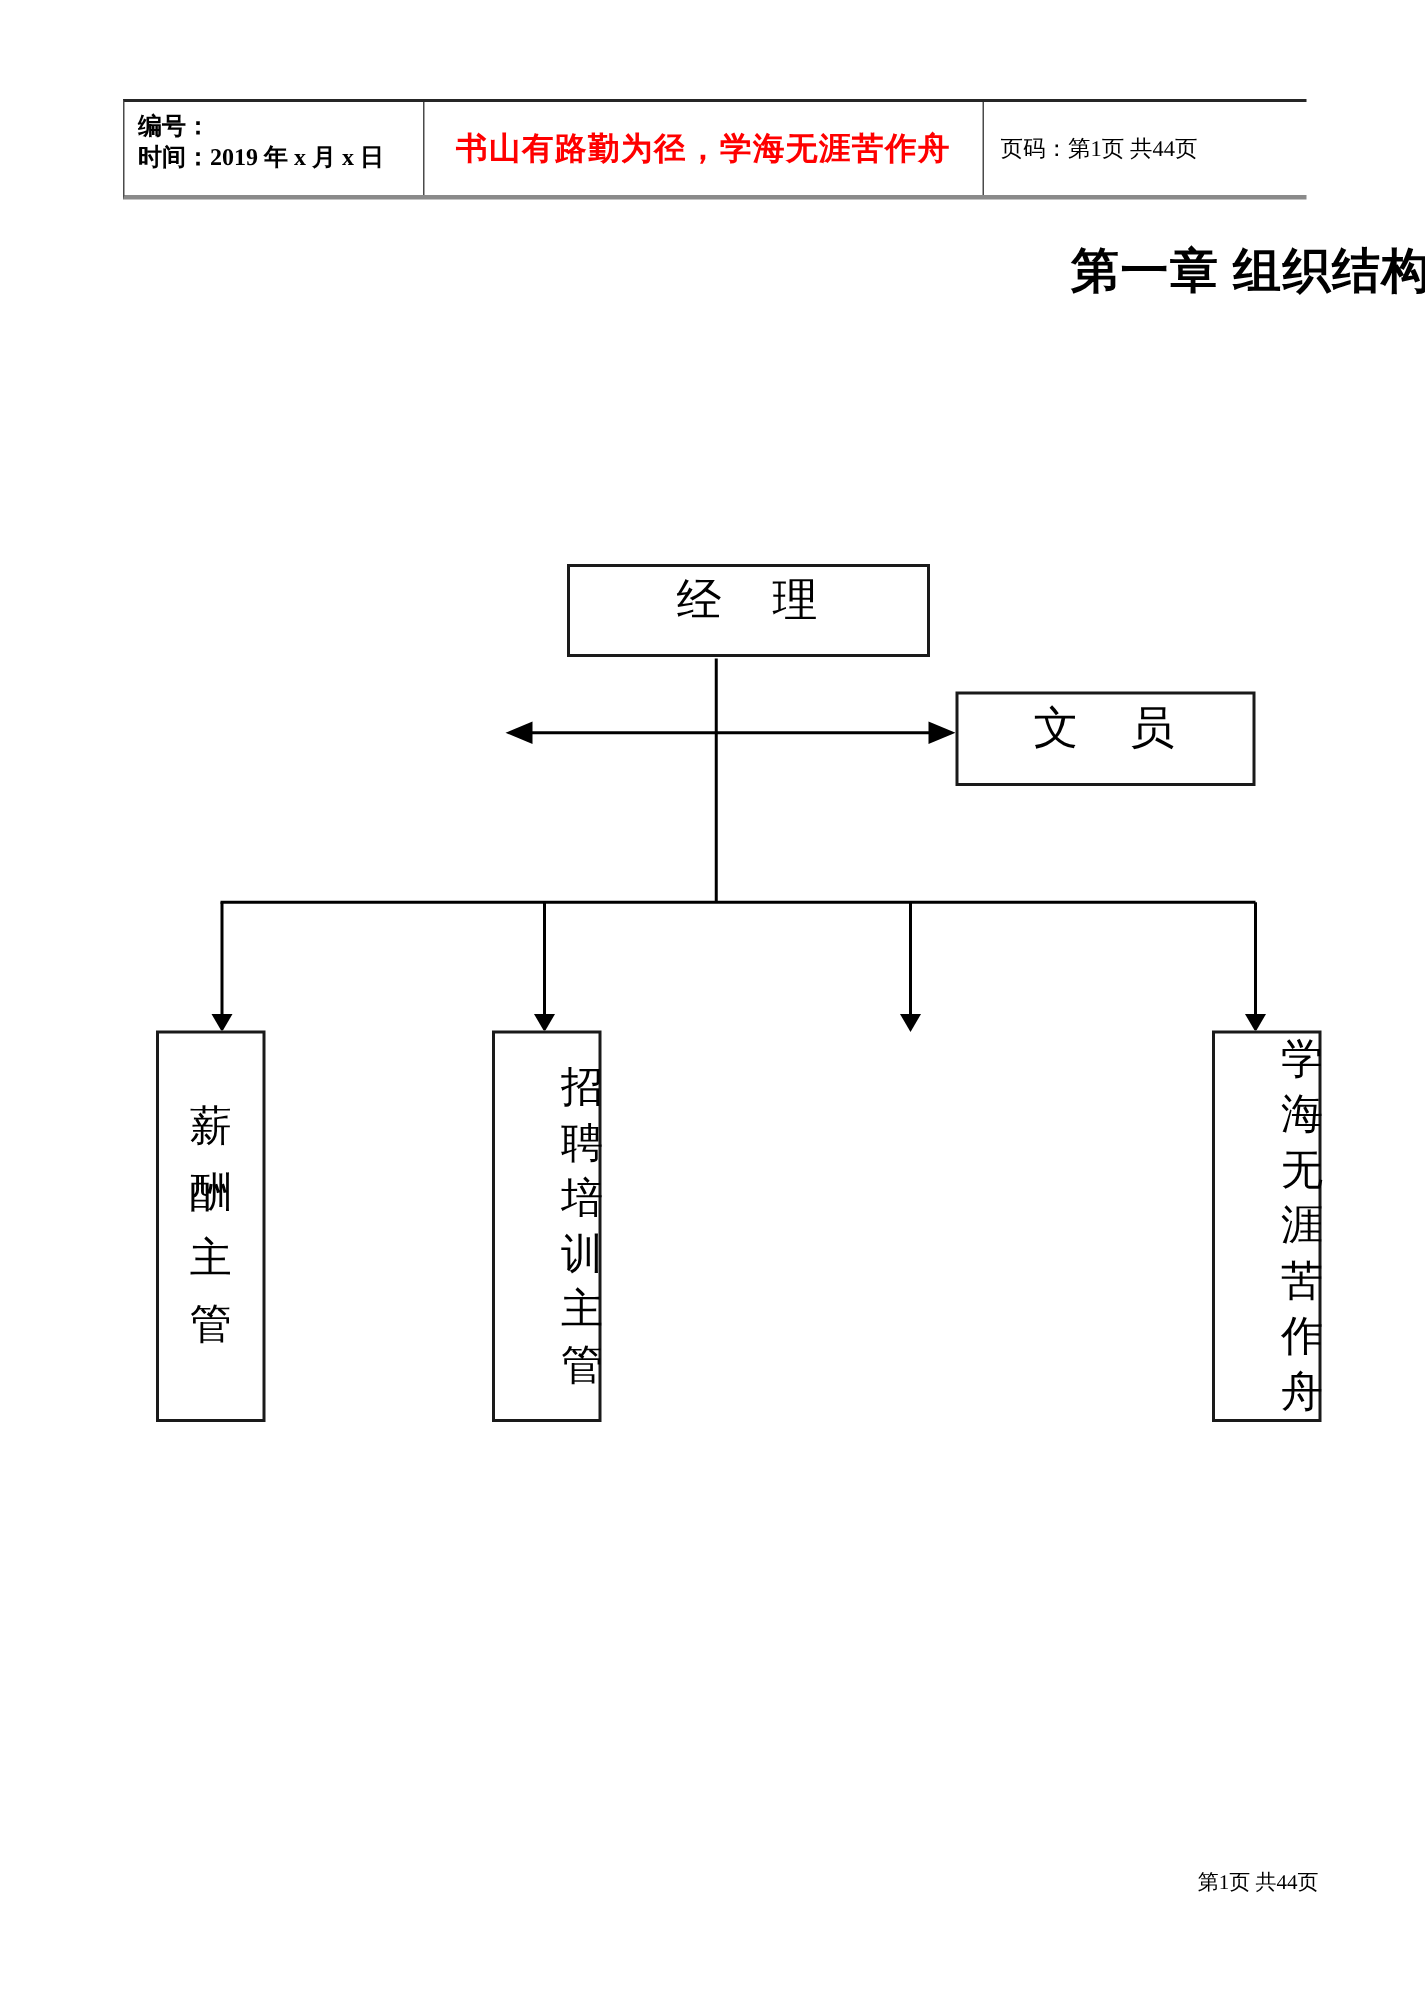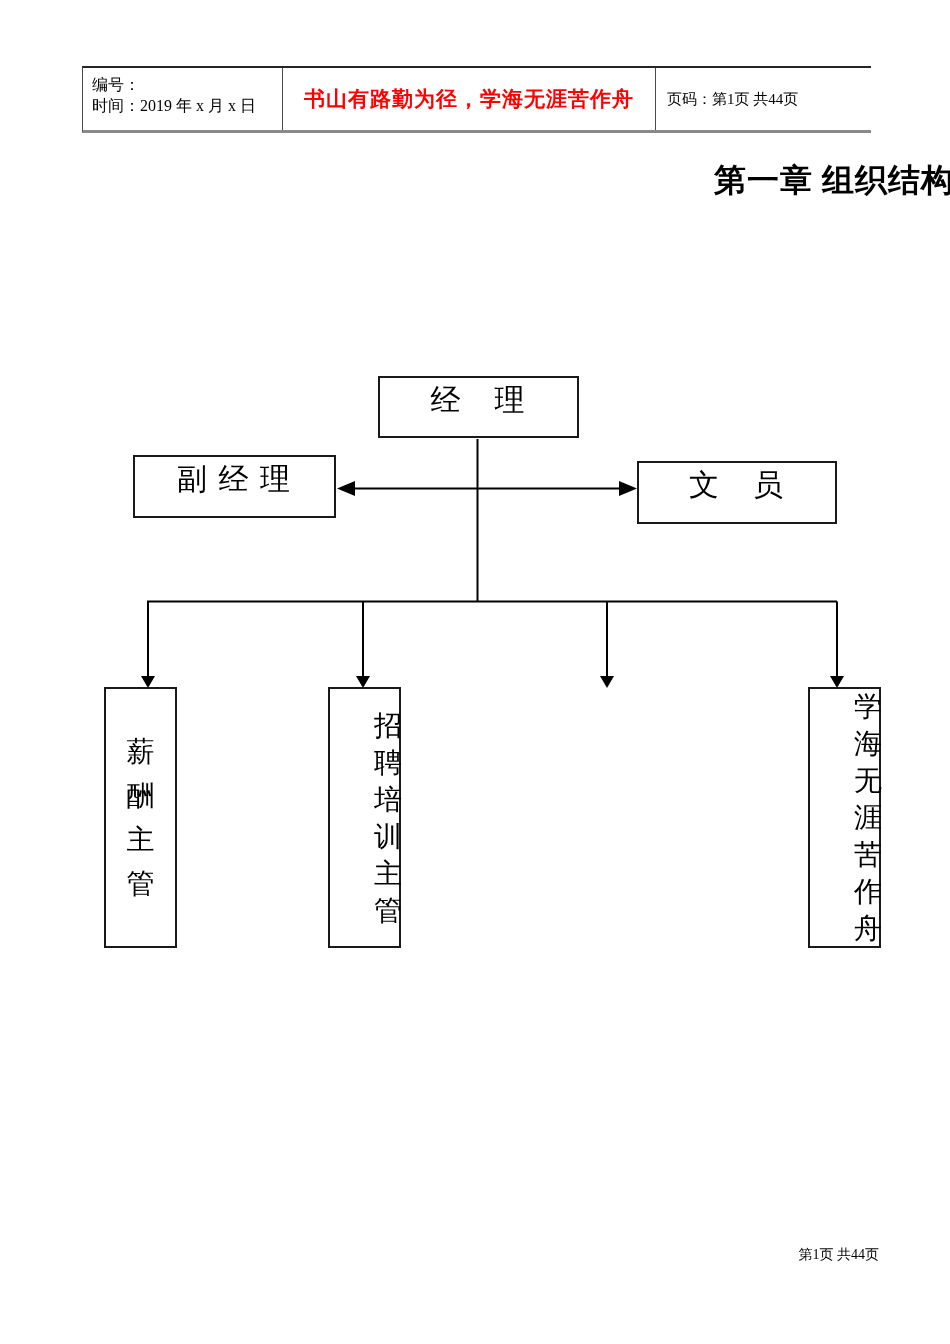--- a/index.html
+++ b/index.html
@@ -33,20 +33,21 @@
   .header-cell {
     height: 100%;
     box-sizing: border-box;
   }
   .cell-number-date {
     width: 200px;
     border-right: 1.5px solid #4a4a4a;
     padding: 6px 0 0 9px;
     font-size: 16px;
     line-height: 21px;
+    font-weight: bold;
   }
   .cell-motto {
     width: 373px;
     border-right: 1.5px solid #4a4a4a;
     display: flex;
     align-items: center;
     justify-content: center;
     font-size: 21px;
     font-weight: bold;
     color: #ff0000;
@@ -91,21 +92,21 @@
     border: 2px solid #1a1a1a;
     background: #ffffff;
     box-sizing: border-box;
     text-align: center;
   }
   .org-box.top-row {
     font-size: 30px;
     padding-top: 2px;
     letter-spacing: 2px;
   }
-  .box-manager { left: 378px; top: 376px; width: 201px; height: 62px; }
+  .box-manager { left: 378px; top: 376px; width: 242px; height: 62px; }
   .box-deputy  { left: 133px; top: 455px; width: 203px; height: 63px; }
   .box-clerk   { left: 637px; top: 461px; width: 200px; height: 63px; }
 
   .org-box.vertical {
     width: 73px;
     height: 261px;
     top: 687px;
     display: flex;
     align-items: center;
     justify-content: center;
@@ -163,21 +164,20 @@
       <polygon points="141,676 155,676 148,688" fill="#000000"></polygon>
       <line x1="363" y1="601.5" x2="363" y2="677" stroke="#000000" stroke-width="2"></line>
       <polygon points="356,676 370,676 363,688" fill="#000000"></polygon>
       <line x1="607" y1="601.5" x2="607" y2="677" stroke="#000000" stroke-width="2"></line>
       <polygon points="600,676 614,676 607,688" fill="#000000"></polygon>
       <line x1="837" y1="601.5" x2="837" y2="677" stroke="#000000" stroke-width="2"></line>
       <polygon points="830,676 844,676 837,688" fill="#000000"></polygon>
     </svg>
 
     <div class="org-box top-row box-manager">经　理</div>
-    <div class="org-box top-row box-deputy">副 经 理</div>
     <div class="org-box top-row box-clerk">文　员</div>
 
     <div class="org-box vertical box-sub1">
       <div class="vlabel">薪酬主管</div>
     </div>
     <div class="org-box vertical box-sub2">
       <div class="vlabel six">招聘培训主管</div>
     </div>
     <div class="org-box vertical box-sub4">
       <div class="vlabel six">学海无涯苦作舟</div>

